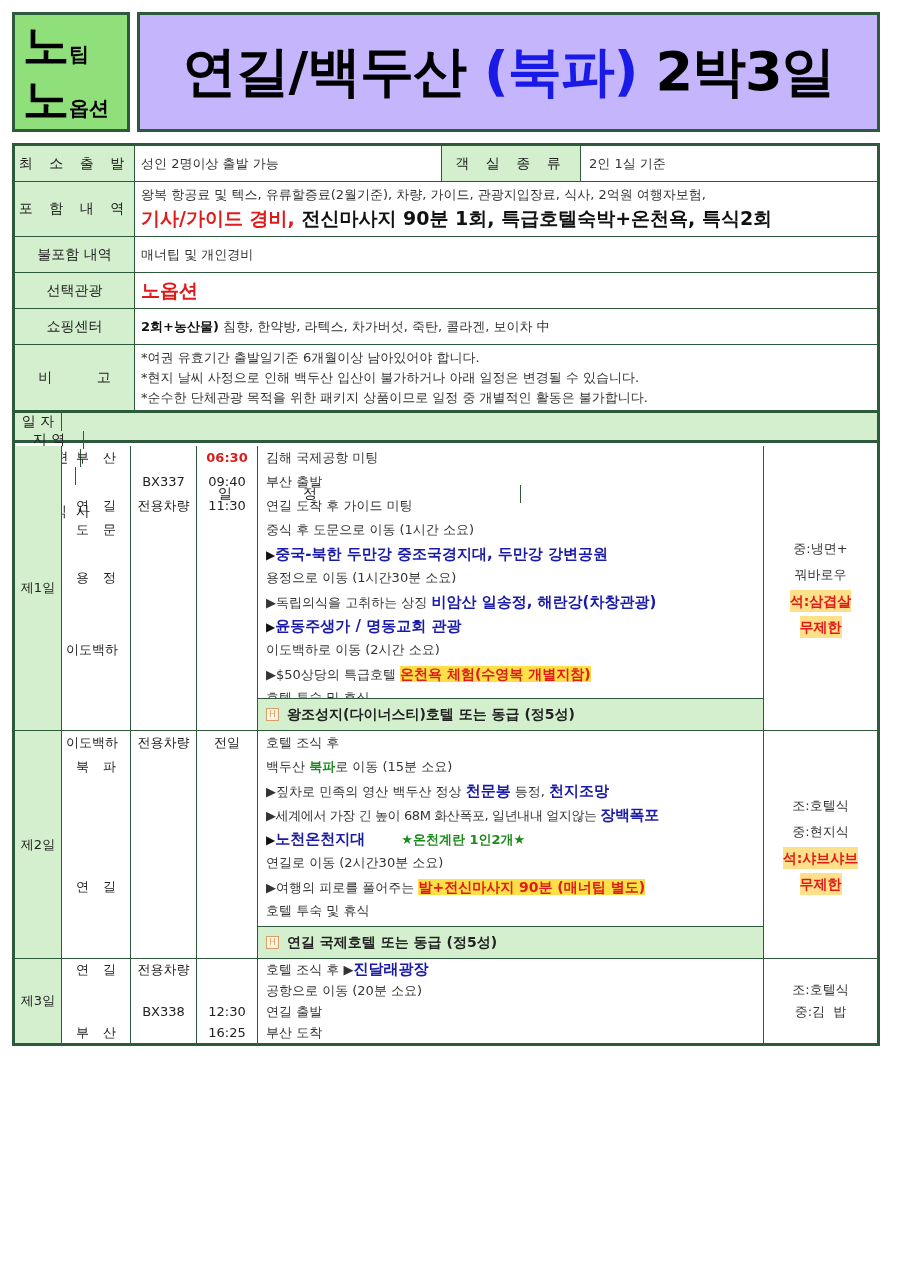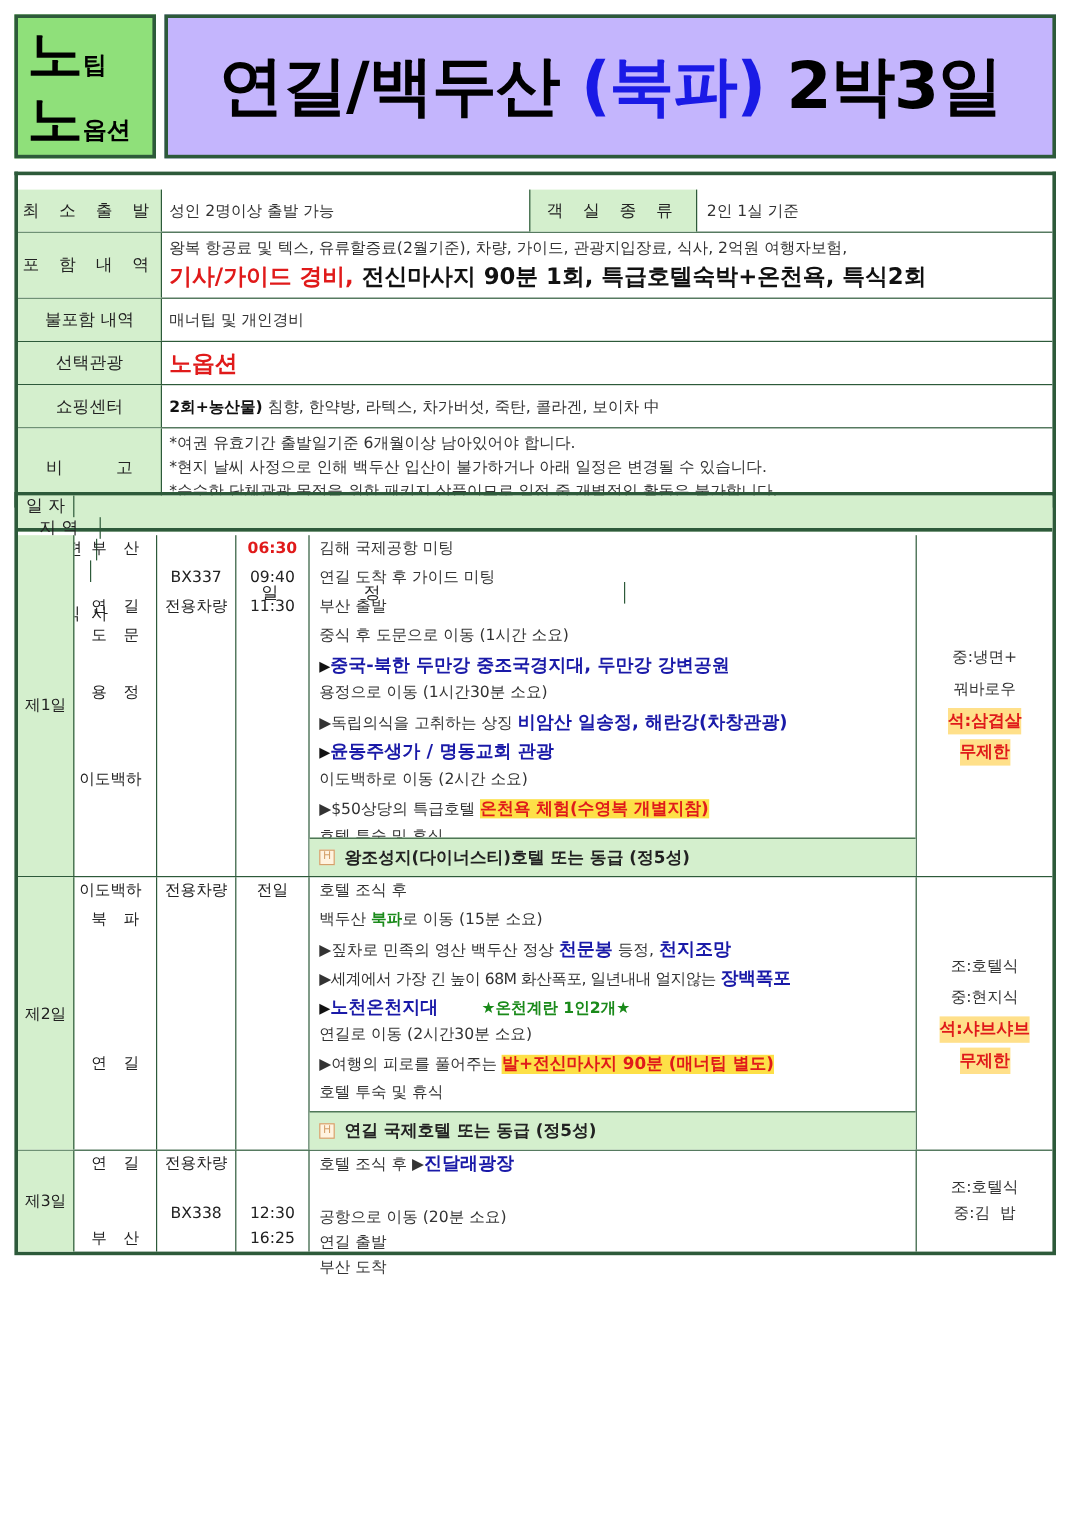--- a/index.html
+++ b/index.html
@@ -13,21 +13,21 @@
   .title-box { position: absolute; left: 137px; top: 12px; width: 743px; height: 120px; background: #c4b5fd; border: 3px solid #2d5a3a; display: flex; align-items: center; justify-content: center; }
   .title-text { font-size: 54px; font-weight: bold; color: #000; letter-spacing: -1px; }
   .title-blue { color: #1a1ae6; margin: 0 18px; }
 
   
   .info { position: absolute; left: 12px; top: 143px; width: 868px; border: 3px solid #2d5a3a; border-bottom: none; }
   .info-row { display: flex; border-bottom: 1px solid #2d5a3a; }
   .info-label { width: 120px; background: #d4efcd; display: flex; align-items: center; justify-content: center; font-size: 14px; border-right: 1px solid #2d5a3a; letter-spacing: 6px; color: #222; }
   .info-label.tight { letter-spacing: 0; }
   .info-val { flex: 1; padding: 4px 6px; font-size: 13px; color: #333; display: flex; flex-direction: column; justify-content: center; }
-  .r1 { height: 36px; margin-top: 12px; }
+  .r1 { height: 36px; }
   .r2 { height: 55px; }
   .r3 { height: 36px; }
   .r4 { height: 36px; }
   .r5 { height: 36px; }
   .r6 { height: 66px; }
   .room-label { width: 140px; background: #d4efcd; display: flex; align-items: center; justify-content: center; font-size: 14px; border-left: 1px solid #2d5a3a; border-right: 1px solid #2d5a3a; letter-spacing: 6px; }
   .room-val { width: 296px; padding: 0 8px; display: flex; align-items: center; font-size: 13px; color: #333; }
   .first-val { flex: 1; padding: 0 6px; display: flex; align-items: center; font-size: 13px; color: #333; }
   .big-line { font-size: 19px; font-weight: bold; color: #111; margin-top: 2px; }
   .red { color: #e01a1a; }
@@ -153,22 +153,22 @@
       <div class="line">BX337</div>
       <div class="line">전용차량</div>
     </div>
     <div class="col time c-tim">
       <div class="line time-red">06:30</div>
       <div class="line">09:40</div>
       <div class="line">11:30</div>
     </div>
     <div class="col sched-col c-sch">
       <div class="line">김해 국제공항 미팅</div>
+      <div class="line">부산 출발</div>
       <div class="line">연길 도착 후 가이드 미팅</div>
-      <div class="line">부산 출발</div>
       <div class="line">중식 후 도문으로 이동 (1시간 소요)</div>
       <div class="line"><span class="tri">▶</span><span class="bl">중국-북한 두만강 중조국경지대, 두만강 강변공원</span></div>
       <div class="line">용정으로 이동 (1시간30분 소요)</div>
       <div class="line"><span>▶독립의식을 고취하는 상징 </span><span class="bl">비암산 일송정, 해란강(차창관광)</span></div>
       <div class="line"><span class="tri">▶</span><span class="bl">윤동주생가 / 명동교회 관광</span></div>
       <div class="line">이도백하로 이동 (2시간 소요)</div>
       <div class="line"><span>▶$50상당의 특급호텔 </span><span class="hl">온천욕 체험(수영복 개별지참)</span></div>
       <div class="line">호텔 투숙 및 휴식</div>
       <div class="hotel">
           <span class="h-icon">H</span>
@@ -237,21 +237,21 @@
       <div class="line" style="height:21px;line-height:21px;"></div>
     </div>
     <div class="col time c-tim">
       <div class="line" style="height:21px;line-height:21px;"></div>
       <div class="line" style="height:21px;line-height:21px;"></div>
       <div class="line" style="height:21px;line-height:21px;">12:30</div>
       <div class="line" style="height:21px;line-height:21px;">16:25</div>
     </div>
     <div class="col sched-col c-sch">
       <div class="line" style="height:21px;line-height:21px;"><span>호텔 조식 후 ▶</span><span class="bl">진달래광장</span></div>
-      <div class="line" style="height:21px;line-height:21px;margin-top:24px;">공항으로 이동 (20분 소요)</div>
+      <div class="line" style="height:21px;line-height:21px;">공항으로 이동 (20분 소요)</div>
       <div class="line" style="height:21px;line-height:21px;">연길 출발</div>
       <div class="line" style="height:21px;line-height:21px;">부산 도착</div>
     </div>
     <div class="col meal c-meal">
       <div class="ml" style="line-height:22px;">조:호텔식</div>
       <div class="ml" style="line-height:22px;white-space:pre;">중:김  밥</div>
     </div>
   </div>
 </div>
 

